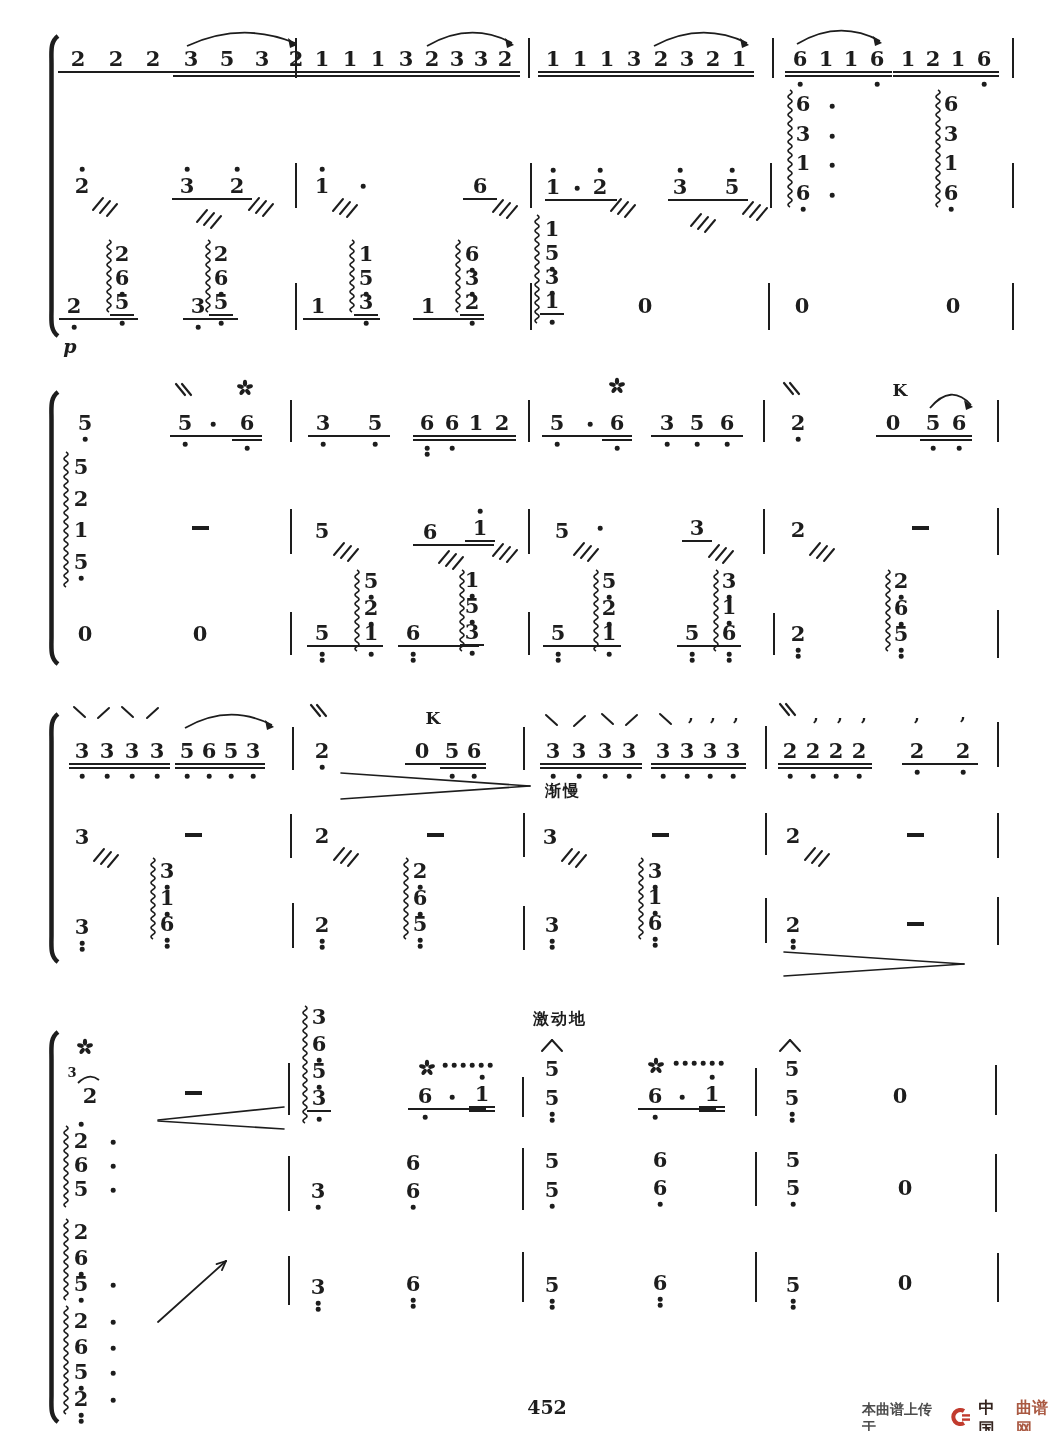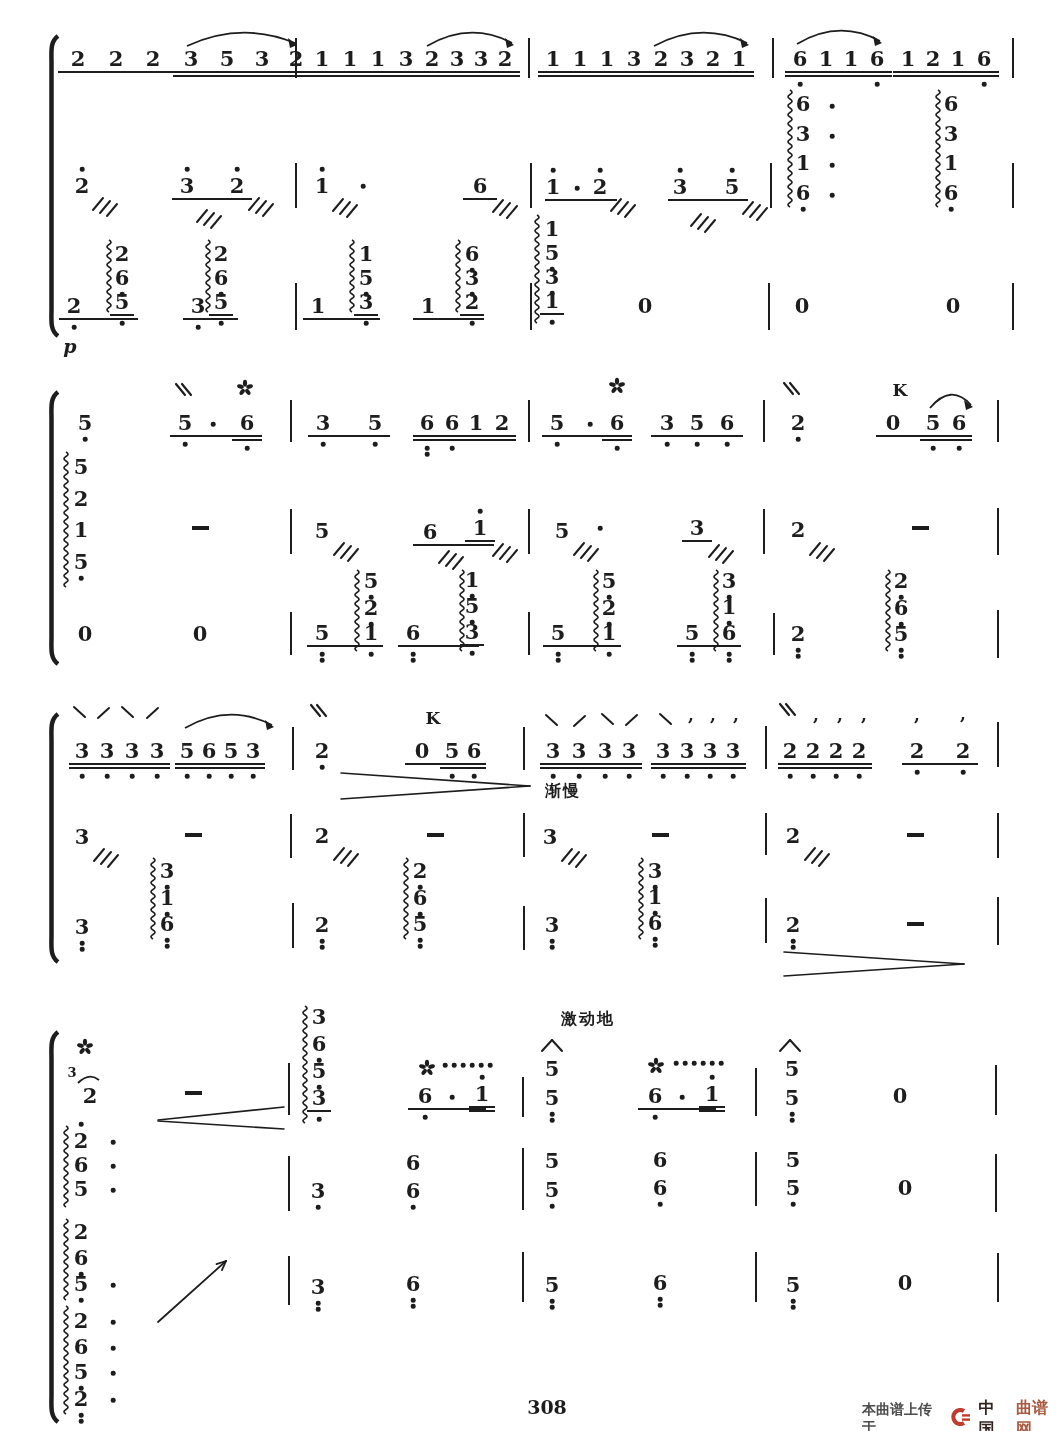--- a/index.html
+++ b/index.html
@@ -836,21 +836,21 @@
         <div class="note" style="left: 425px; top: 1095px; font-size: 21px;">6</div>
         <div class="ln" style="left: 408px; top: 1108px; width: 34px; height: 2.2px;"></div>
         <div class="dot" style="left: 425px; top: 1117px; width: 4.6px; height: 4.6px;"></div>
         <div class="dot" style="left: 452px; top: 1097px; width: 4.6px; height: 4.6px;"></div>
         <div class="note" style="left: 482px; top: 1093px; font-size: 21px;">1</div>
         <div class="ln" style="left: 469px; top: 1106px; width: 26px; height: 2.2px;"></div>
         <div class="ln" style="left: 469px; top: 1110px; width: 26px; height: 2.2px;"></div>
         <div class="dot" style="left: 482px; top: 1077px; width: 4.6px; height: 4.6px;"></div>
         <div class="ln" style="left: 438px; top: 1108px; width: 48px; height: 2.2px;"></div>
         <div class="bar" style="left: 522px; top: 1077px; height: 40px;"></div>
-        <div class="txt left cjk" style="left: 561px; top: 1019px;">激动地</div>
+        <div class="txt left cjk" style="left: 533px; top: 1019px;">激动地</div>
         <svg width="22" height="13" style="left: 541px; top: 1039px;">
           <line x1="1" y1="12" x2="11" y2="1" stroke="#1d1d1d" stroke-width="2" stroke-linecap="round"></line>
           <line x1="11" y1="1" x2="21" y2="12" stroke="#1d1d1d" stroke-width="2" stroke-linecap="round"></line>
         </svg>
         <div class="note" style="left: 552px; top: 1068px; font-size: 21px;">5</div>
         <div class="note" style="left: 552px; top: 1097px; font-size: 21px;">5</div>
         <div class="dot" style="left: 552px; top: 1114px; width: 4.6px; height: 4.6px;"></div>
         <div class="dot" style="left: 552px; top: 1120px; width: 4.6px; height: 4.6px;"></div>
         <svg width="16" height="16" style="left: 648px; top: 1058px;">
           <ellipse cx="8" cy="3.2" rx="2.1" ry="3.4" fill="#1d1d1d" transform="rotate(0 8 8)"></ellipse>
@@ -957,21 +957,21 @@
         <div class="dot" style="left: 113px; top: 1348px; width: 4.6px; height: 4.6px;"></div>
         <div class="note" style="left: 81px; top: 1371px; font-size: 21px;">5</div>
         <div class="dot" style="left: 81px; top: 1388px; width: 4.6px; height: 4.6px;"></div>
         <div class="dot" style="left: 113px; top: 1373px; width: 4.6px; height: 4.6px;"></div>
         <div class="note" style="left: 81px; top: 1398px; font-size: 21px;">2</div>
         <div class="dot" style="left: 81px; top: 1415px; width: 4.6px; height: 4.6px;"></div>
         <div class="dot" style="left: 81px; top: 1421px; width: 4.6px; height: 4.6px;"></div>
         <div class="dot" style="left: 113px; top: 1400px; width: 4.6px; height: 4.6px;"></div>
       </div>
     </div>
-  <div id="footer-pagenum" style="left:547px;top:1407px">308</div>
+  <div id="footer-pagenum" style="left:547px;top:1407px">452</div>
   <div id="watermark" style="left:862px;top:1398px">
     <span id="wm-prefix">本曲谱上传于</span>
     <span id="wm-logo"><svg width="22" height="20" style="position: static;">
           <path d="M15,4 A7,7 0 1 0 15,16" stroke="#c13b2e" stroke-width="4.2" fill="none"></path>
           <rect x="13" y="7.2" width="8" height="2.4" fill="#c13b2e"></rect>
           <rect x="13" y="11.4" width="8" height="2.4" fill="#c13b2e"></rect>
         </svg></span>
     <span id="wm-strong">中国</span>
     <span id="wm-light">曲谱网</span>
   </div>

